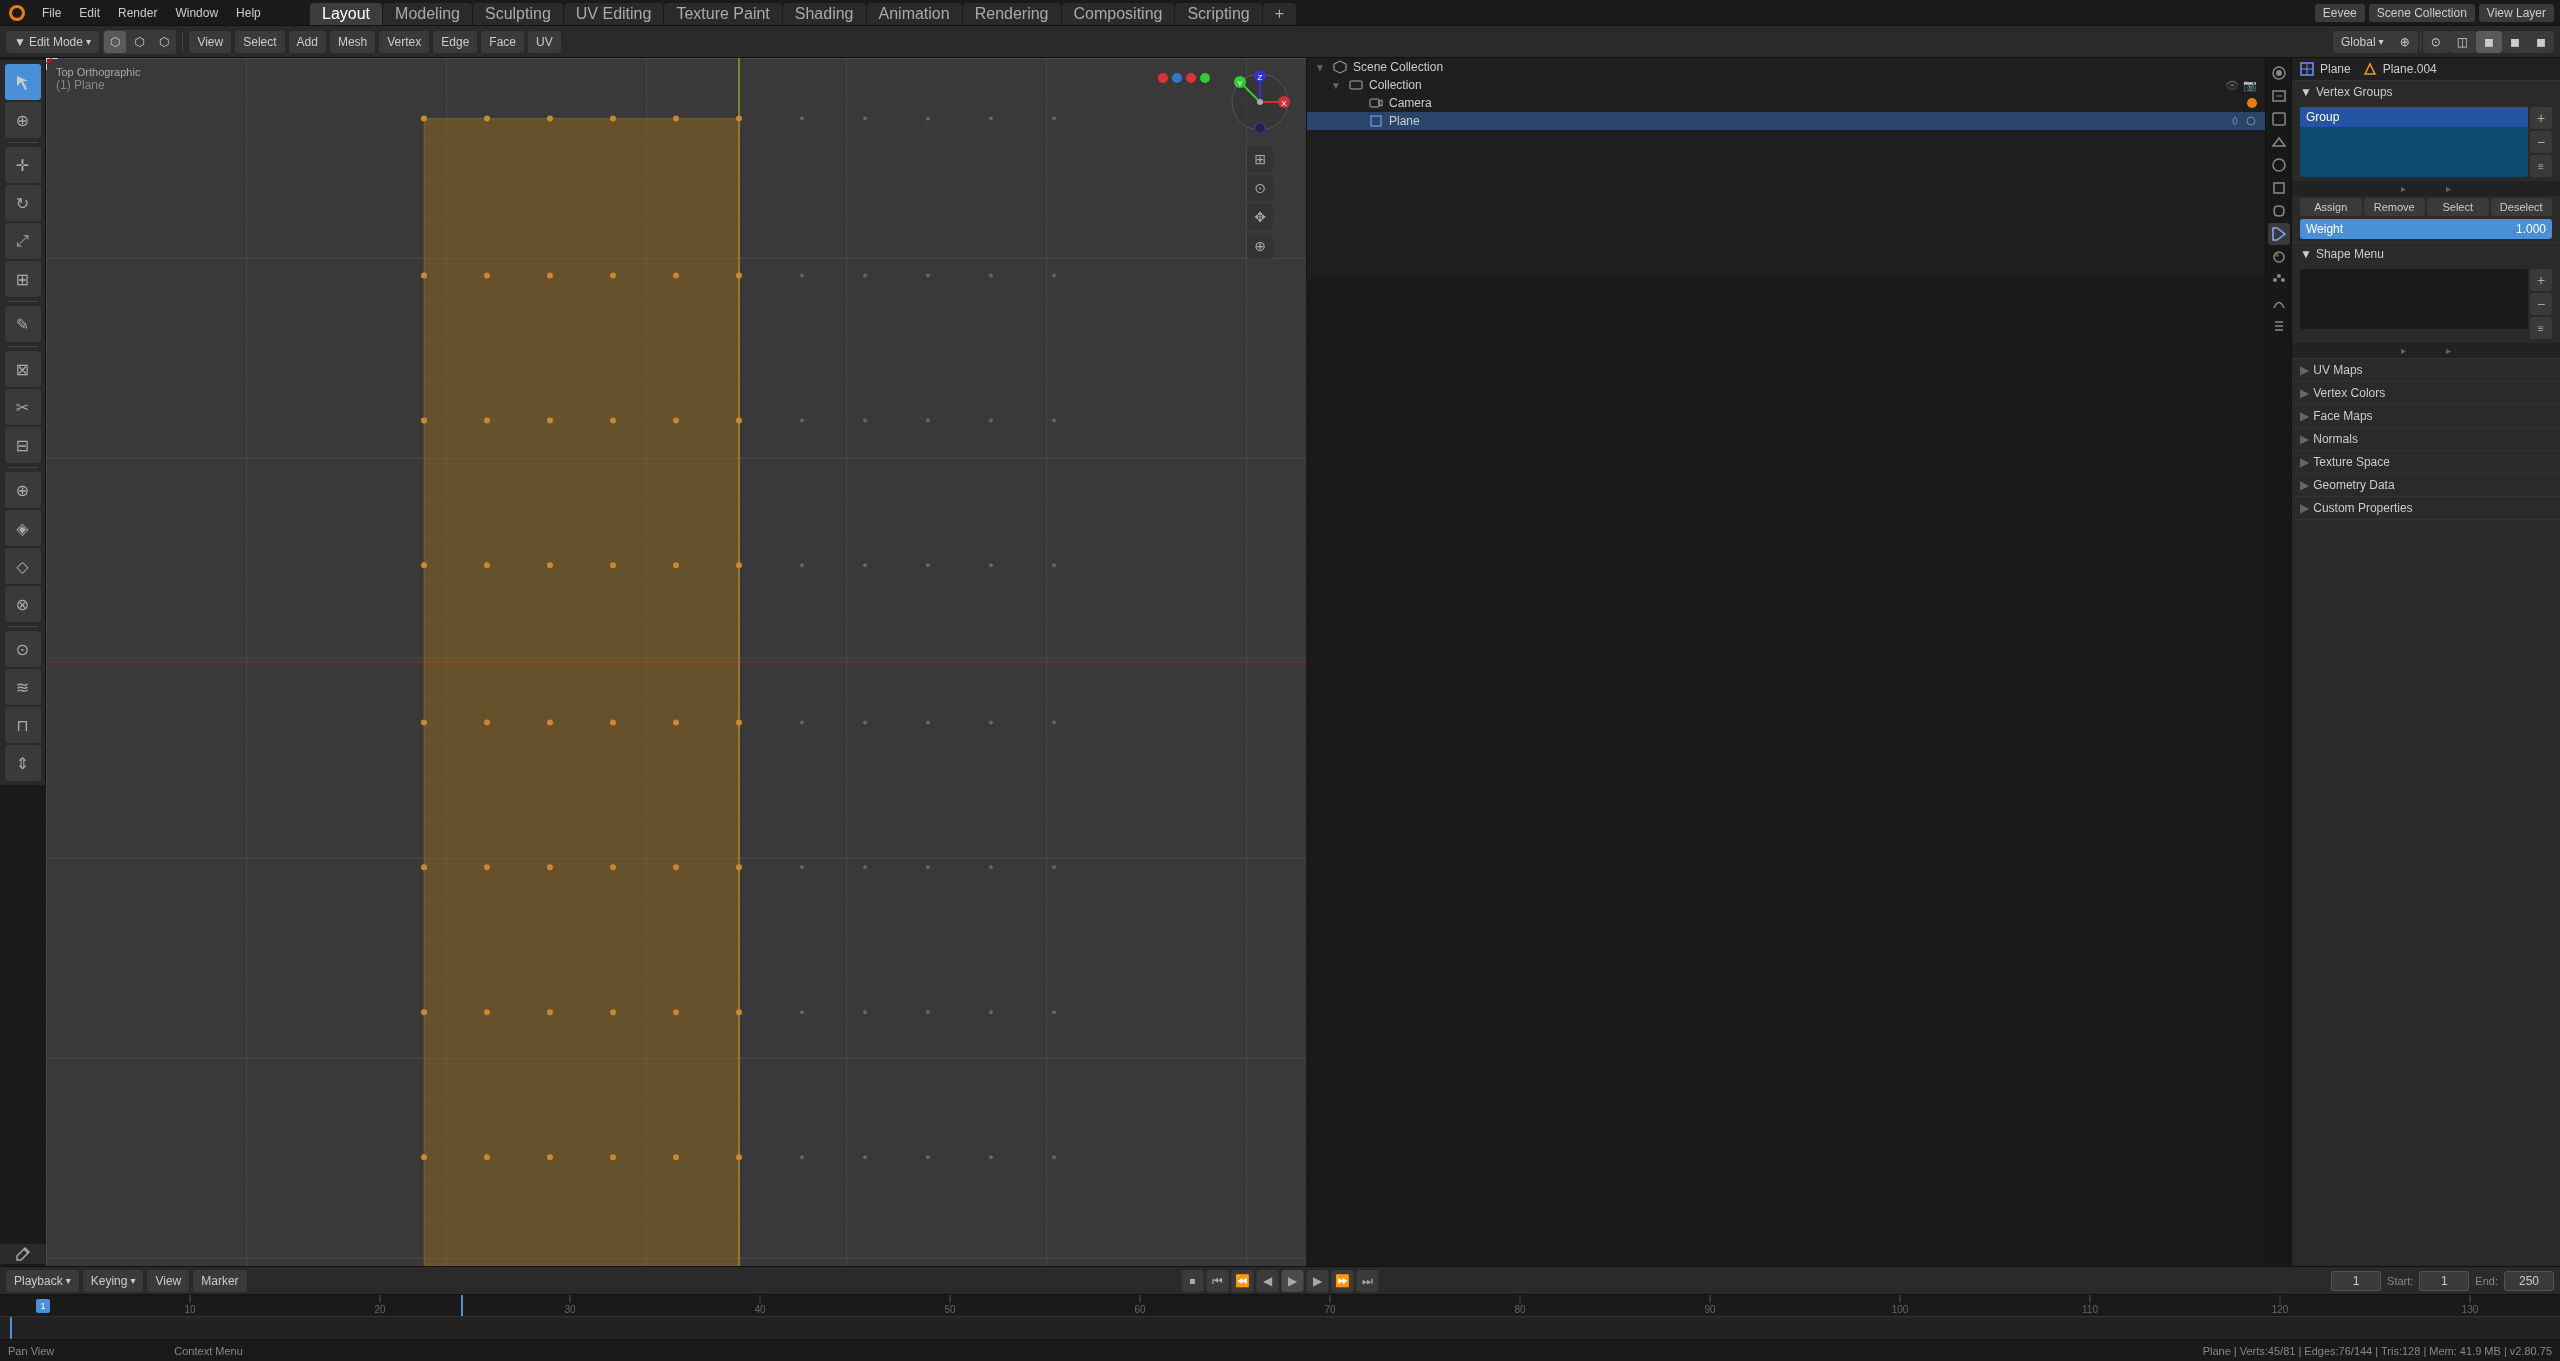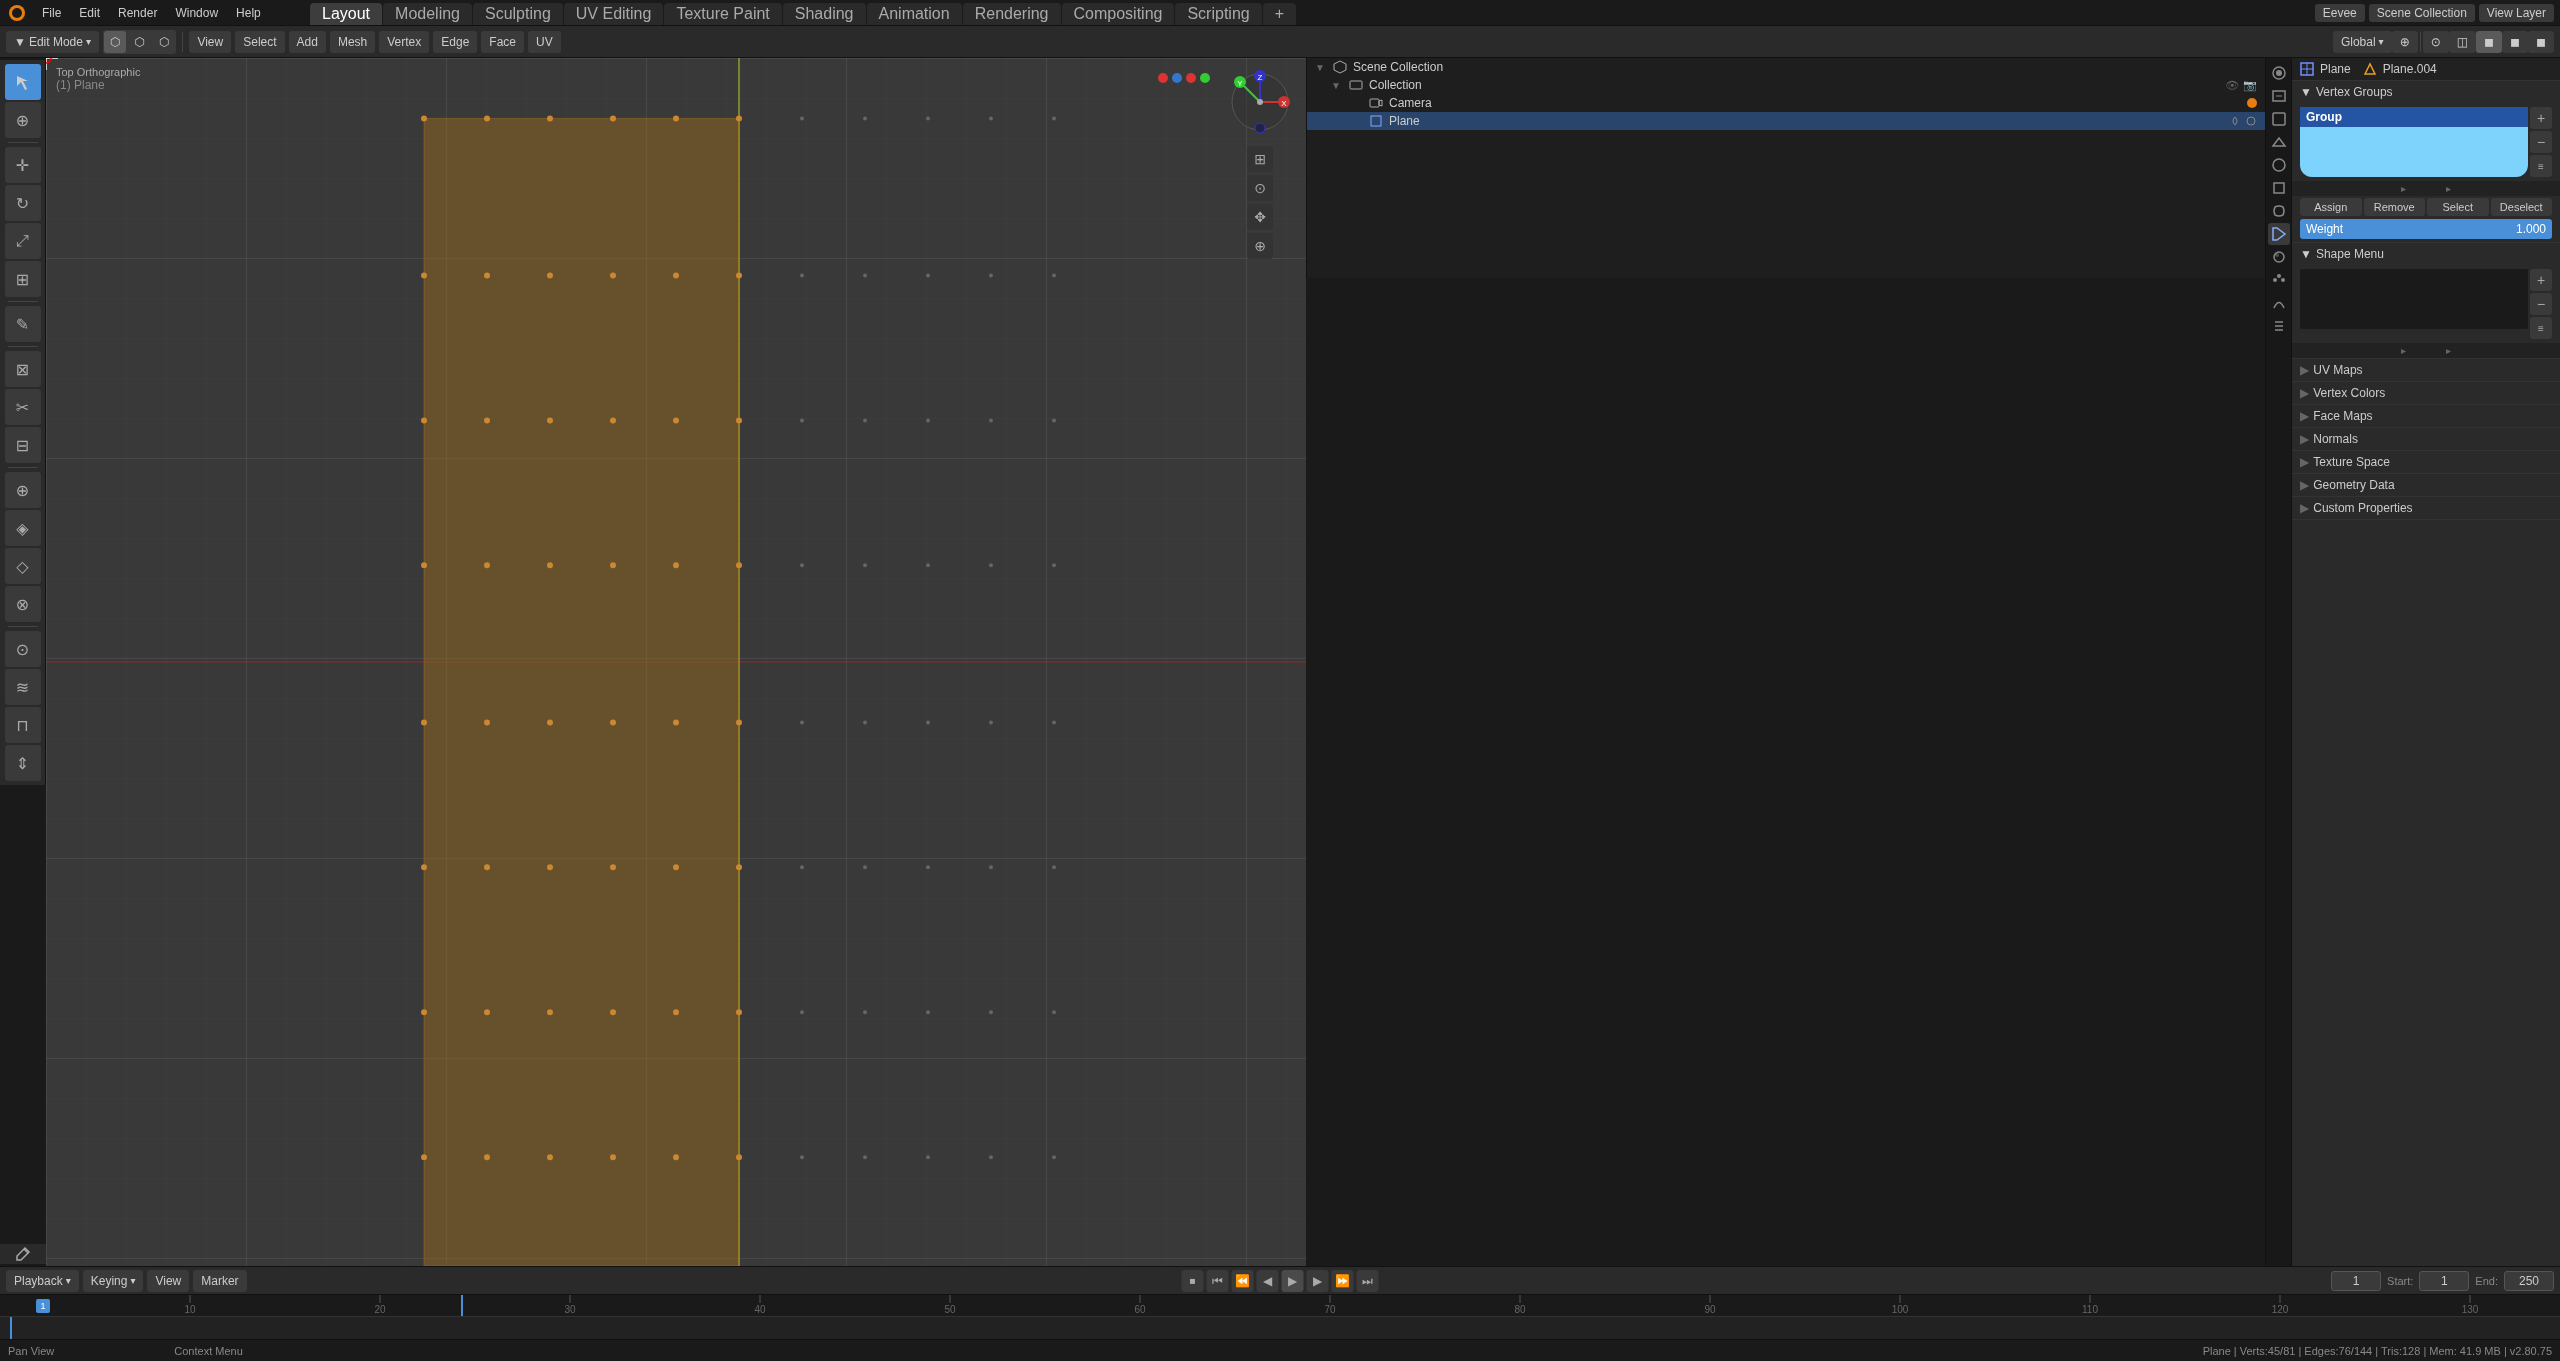--- a/index.html
+++ b/index.html
@@ -330,23 +330,22 @@
       color: #ccc;
       display: flex;
       align-items: center;
       gap: 4px;
       cursor: pointer;
       background: #2a2a2a;
     }
 
     .list-box {
       margin: 4px 8px;
-      background: #7dd3fc;
-      border-radius: 12px;
-      font-weight: bold;
+      background: #0c4a6e;
+      border-radius: 4px;
     }
     .list-row {
       padding: 3px 6px;
       font-size: 12px;
       color: #bbb;
       cursor: pointer;
     }
     .list-row.selected {
       background: #2455a4;
       color: #fff;

